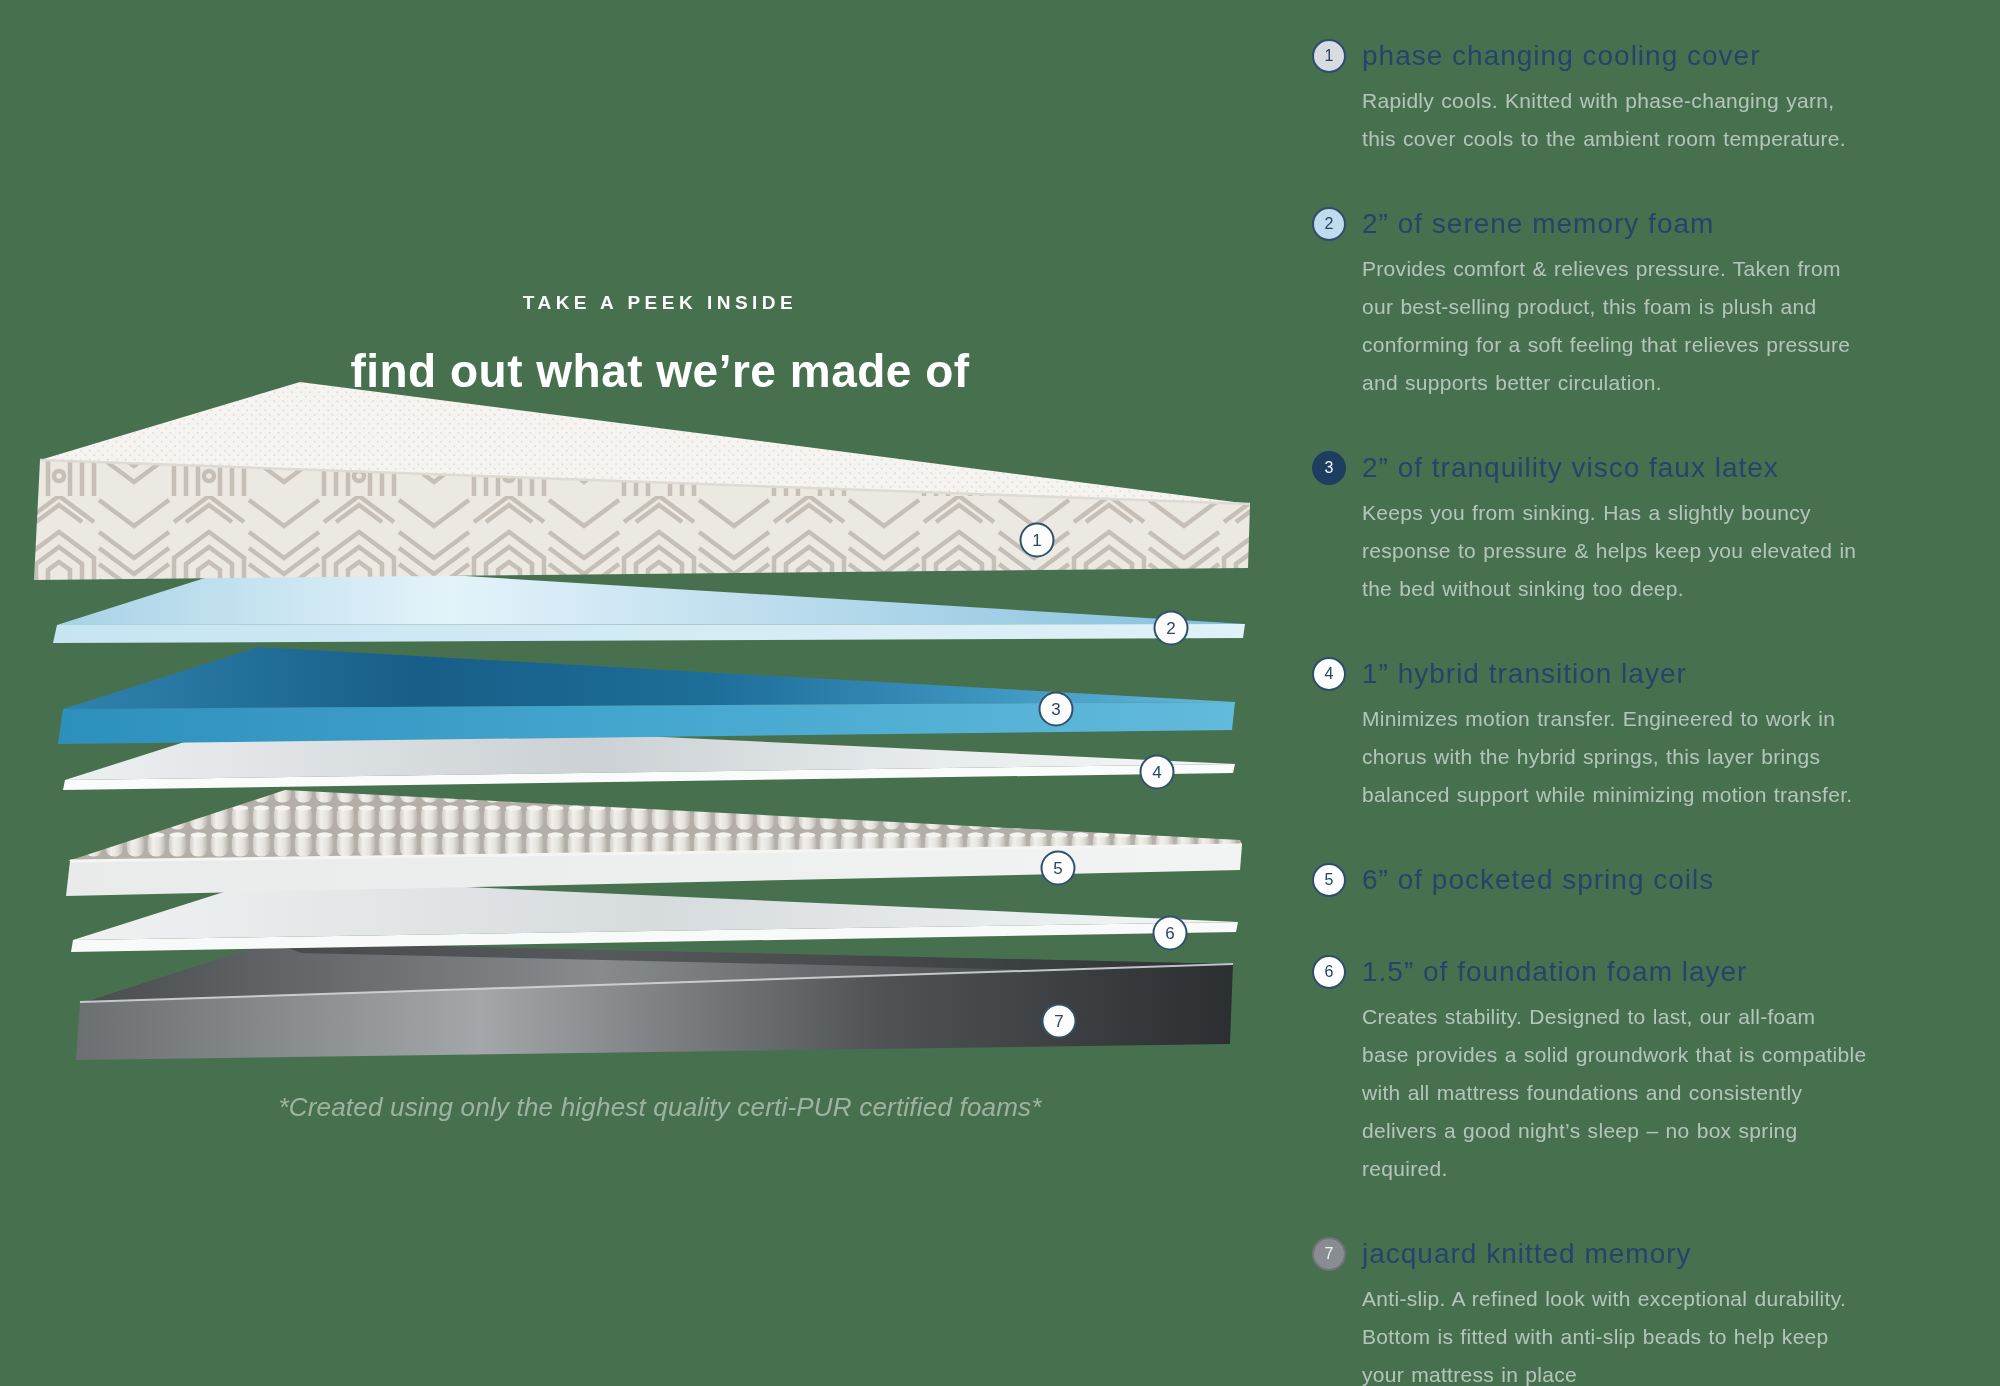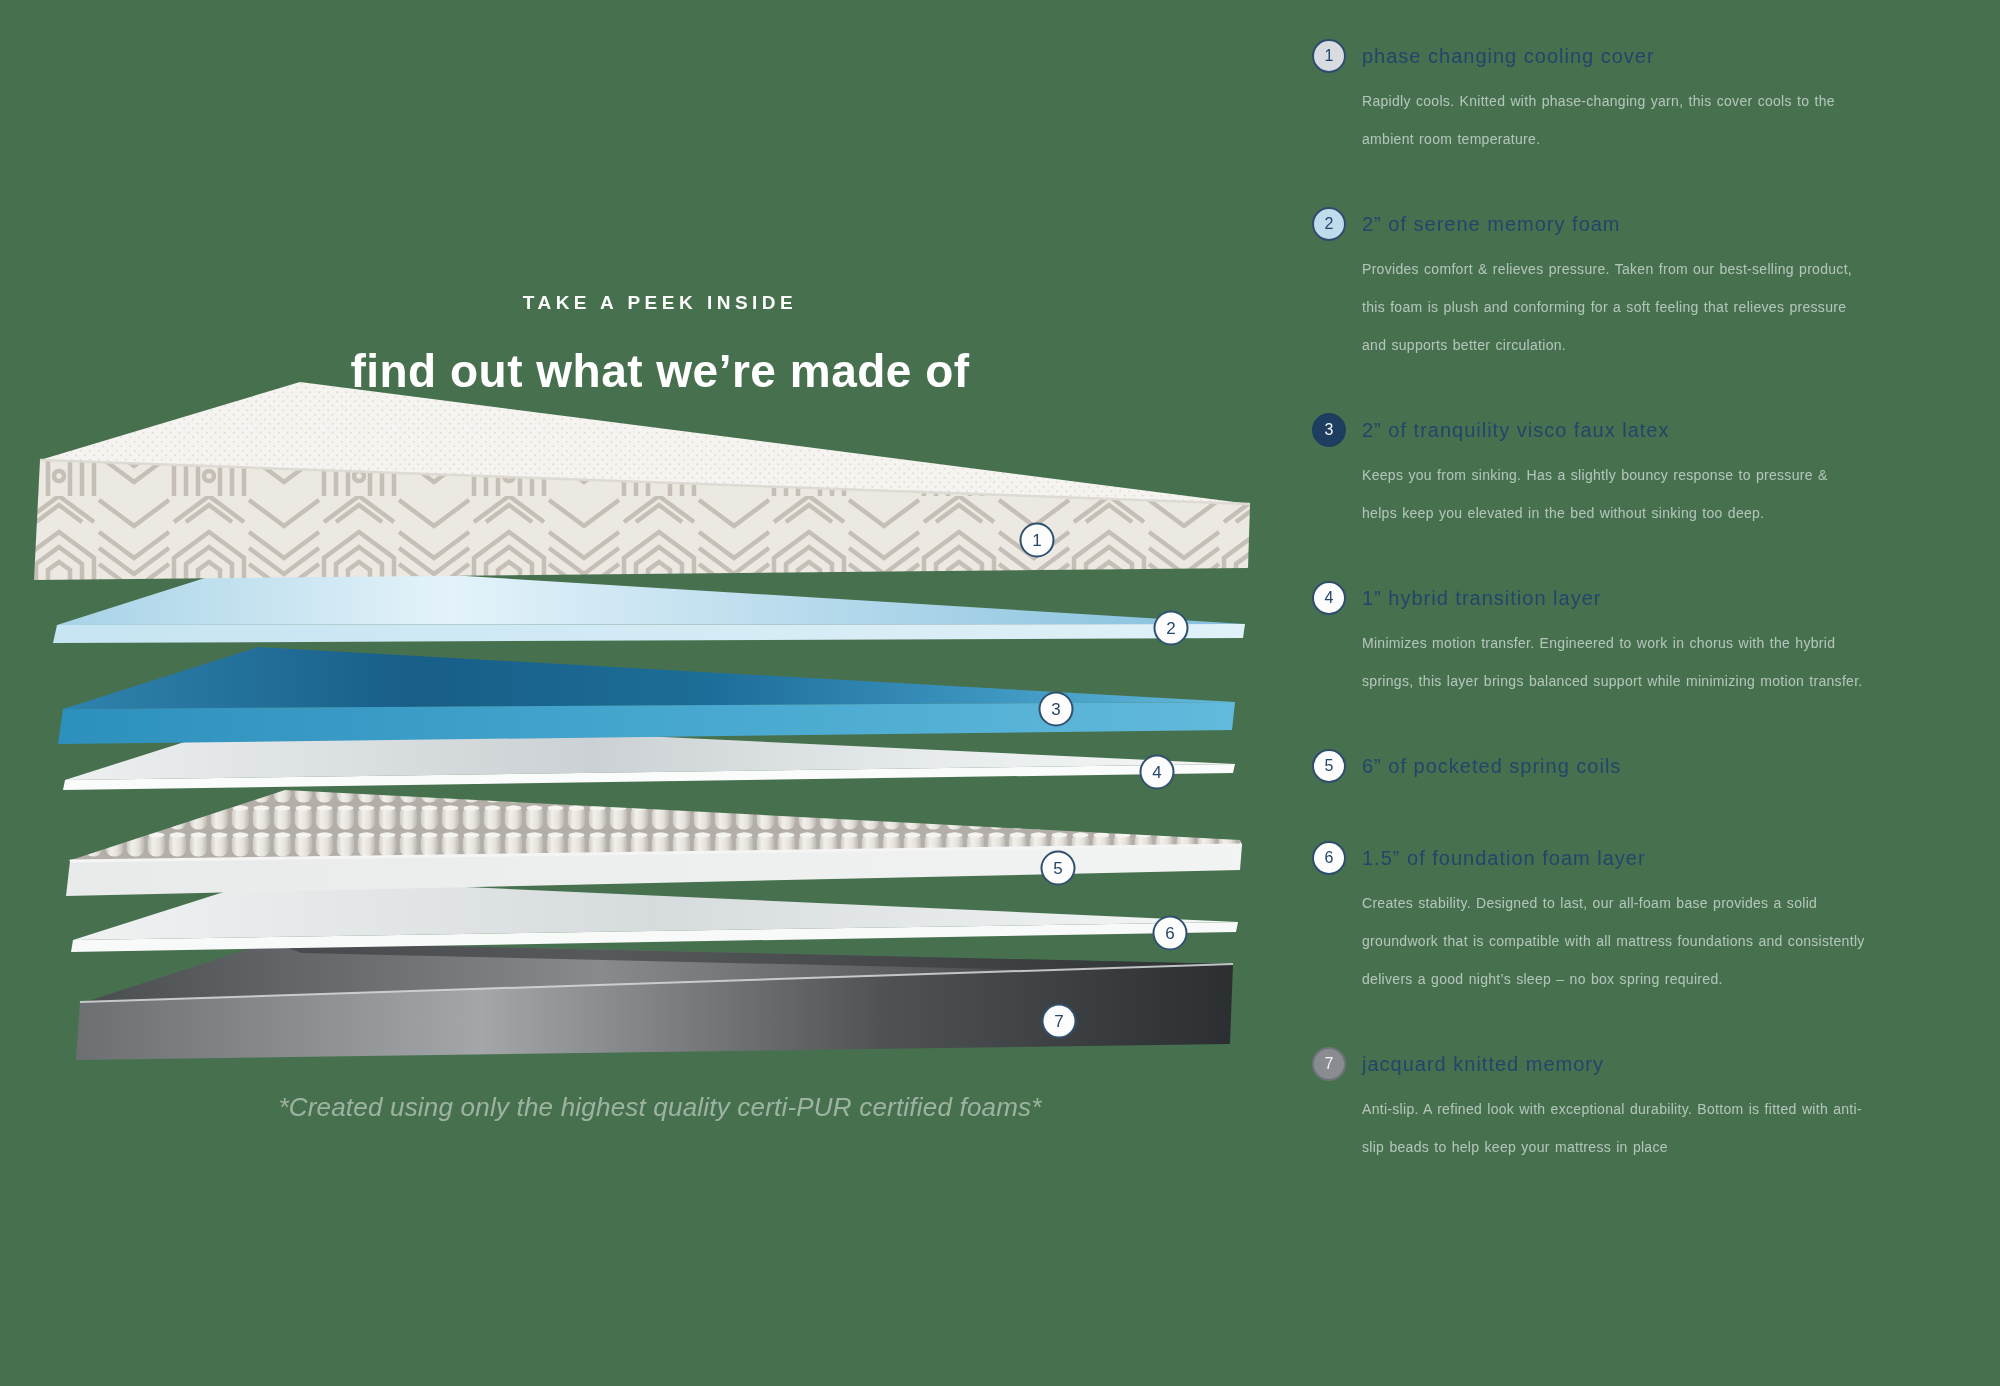--- a/index.html
+++ b/index.html
@@ -32,25 +32,25 @@
   .info-col{position:absolute;left:1312px;top:38px;width:660px;}
   .section{display:flex;align-items:flex-start;margin-bottom:48px;}
   .badge{
     flex:0 0 auto;width:34px;height:34px;border-radius:50%;
     border:2px solid #2E4D6E;box-sizing:border-box;
     display:flex;align-items:center;justify-content:center;
     font-size:16px;font-weight:400;margin-right:16px;margin-top:1px;
   }
   .sec-text{width:505px;}
   .sec-title{
-    color:#23456B;font-size:20px;font-weight:400;
+    color:#23456B;font-size:28px;font-weight:400;
     letter-spacing:1px;line-height:36px;margin-bottom:8px;
   }
   .sec-body{
-    color:rgba(236,241,245,0.66);font-size:14px;font-weight:400;
+    color:rgba(236,241,245,0.66);font-size:21px;font-weight:400;
     line-height:38px;letter-spacing:0.3px;word-spacing:1px;
   }
   
   .dbadge-num{font-family:"Liberation Sans","DejaVu Sans",sans-serif;font-size:17px;fill:#27476B;}
 </style>
 </head>
 <body>
 
 <div class="canvas">
 

